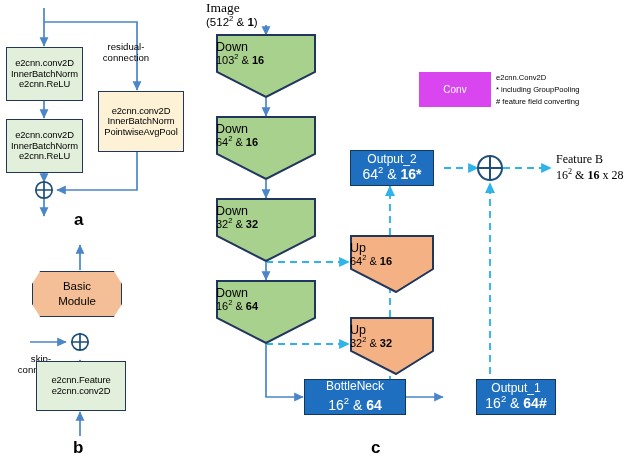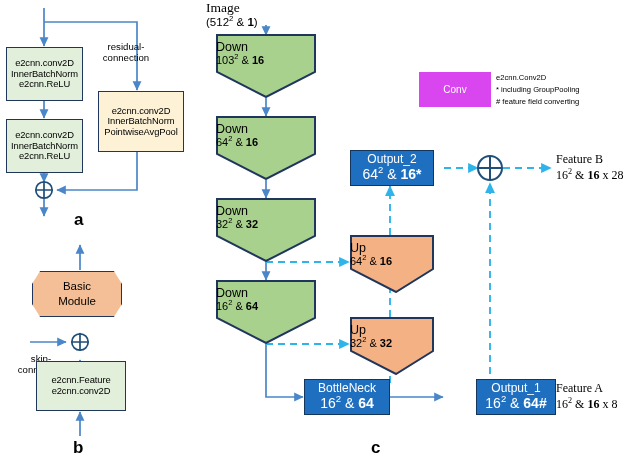--- a/index.html
+++ b/index.html
@@ -238,21 +238,21 @@
       <polygon points="1,1 83,1 83,34 46,57 1,34" fill="#f4b183" stroke="#20365c" stroke-width="2"></polygon>
     </svg>
     <div class="txt">
       <div class="t1">Up</div>
       <div class="t2">
         <span class="it">32</span><sup class="it">2</sup><span> &amp; </span><span class="bd">32</span>
       </div>
     </div>
   </div>
 
-  <div class="node blue" style="left:304px;top:379px;width:86px;height:36px;">
+  <div class="node blue" style="left:304px;top:379px;width:102px;height:36px;justify-content:space-between;">
     <div class="t1">BottleNeck</div>
     <div class="t2">
       <span class="it">16</span><sup class="it">2</sup><span> &amp; </span><span class="bd">64</span>
     </div>
   </div>
 
   <div class="node blue" style="left:444px;top:379px;width:80px;height:36px;margin-left:32px;">
     <div class="t1">Output_1</div>
     <div class="t2">
       <span class="it">16</span><sup class="it">2</sup><span> &amp; </span><span class="bd">64#</span>
@@ -266,26 +266,20 @@
     </div>
   </div>
 
   <div class="lbl feat" style="left:556px;top:152px;">
     <div>Feature B</div>
     <div>
       <span class="it">16</span><sup class="it">2</sup><span> &amp; </span><span class="bd">16</span><span> x 28</span>
     </div>
   </div>
 
-  <div class="lbl feat" style="left:556px;top:381px;">
-    <div>Feature A</div>
-    <div>
-      <span class="it">16</span><sup class="it">2</sup><span> &amp; </span><span class="bd">16</span><span> x 8</span>
-    </div>
-  </div>
 
   <div class="node blue legend-conv" style="left:419px;top:72px;width:72px;height:35px;">Conv</div>
 
   <div class="lbl small-note" style="left:496px;top:72px;">
     <div>e2cnn.Conv2D</div>
     <div>* including GroupPooling</div>
     <div># feature field converting</div>
   </div>
 
   <div class="lbl cap" style="left:371px;top:438px;">c</div>

